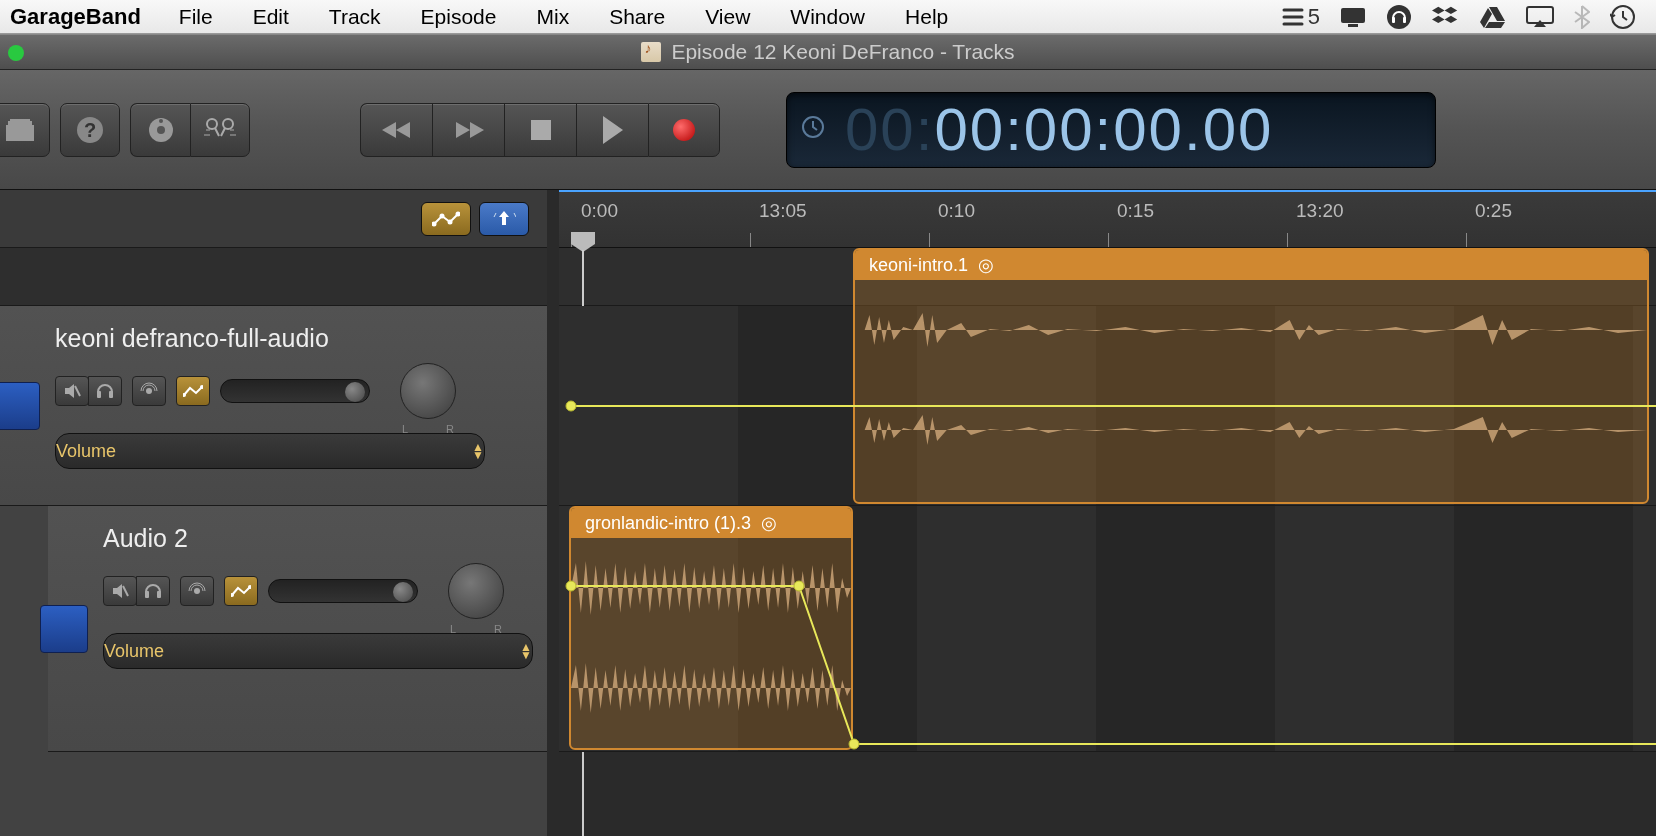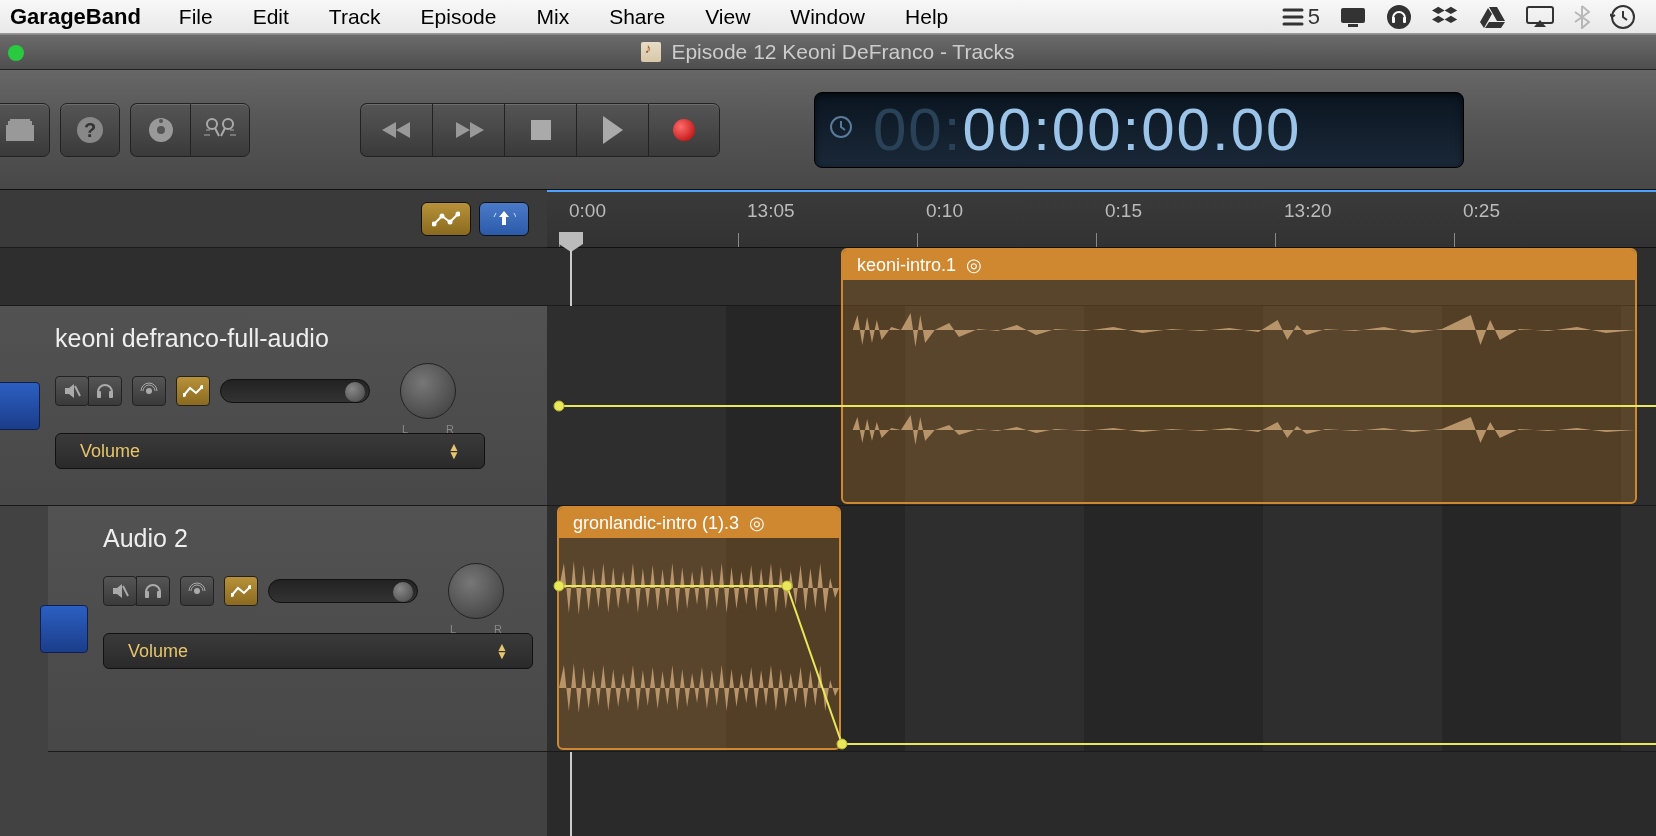--- a/index.html
+++ b/index.html
@@ -90,21 +90,21 @@
 
 .lcd {
   height: 76px;
   width: 650px;
   background: linear-gradient(#0a1520, #1a2838);
   border: 1px solid #000;
   border-radius: 8px;
   display: flex;
   align-items: center;
   padding: 0 14px;
-  margin-left: 84px;
+  margin-left: 56px;
   box-shadow: inset 0 2px 6px rgba(0,0,0,0.6);
 }
 .lcd .clock-icon{ color:#5a7a9a; font-size:24px; margin-right:20px;}
 .lcd .time-text {
   font-family: "Arial Narrow", Arial, sans-serif;
   font-size: 60px;
   font-weight: 400;
   letter-spacing: 2px;
   color: #9bc4e8;
   font-stretch: condensed;
@@ -168,33 +168,34 @@
 .knob{
   width:56px;height:56px;border-radius:50%;
   background:radial-gradient(circle at 40% 35%, #777,#3a3a3a);
   border:1px solid #222; position:relative;
 }
 .knob-labels{position:absolute;bottom:-16px;left:0;right:0;display:flex;justify-content:space-between;font-size:11px;color:#888;padding:0 2px;}
 
 .param-select{
   margin-top:14px; width:430px;height:36px;
   background:linear-gradient(#3a3a3a,#2a2a2a);
-  border:1px solid #111;border-radius:6px;
+  border:1px solid #111;border-radius:14px;
   display:flex;align-items:center;justify-content:space-between;
-  padding:0 24px;color:#e8c56a;font-size:18px;
+  padding:0 0;color:#e8c56a;font-size:18px;
 }
 .param-select .chev{color:#e8c56a;font-size:12px;line-height:0.7;}
 
 
 .timeline-area {
   flex: 1;
   background: #2a2a2a;
   display: flex;
   flex-direction: column;
   position: relative;
+  margin-left: 12px;
 }
 .ruler {
   height: 58px;
   background: linear-gradient(#3a3a3a,#323232);
   border-bottom: 1px solid #111;
   position: relative;
   border-top: 2px solid #4aa3ff;
 }
 .ruler .tick-label{position:absolute;top:8px;color:#bbb;font-size:19px;}
 .ruler .major-tick{position:absolute;bottom:0;width:1px;height:14px;background:#888;}

